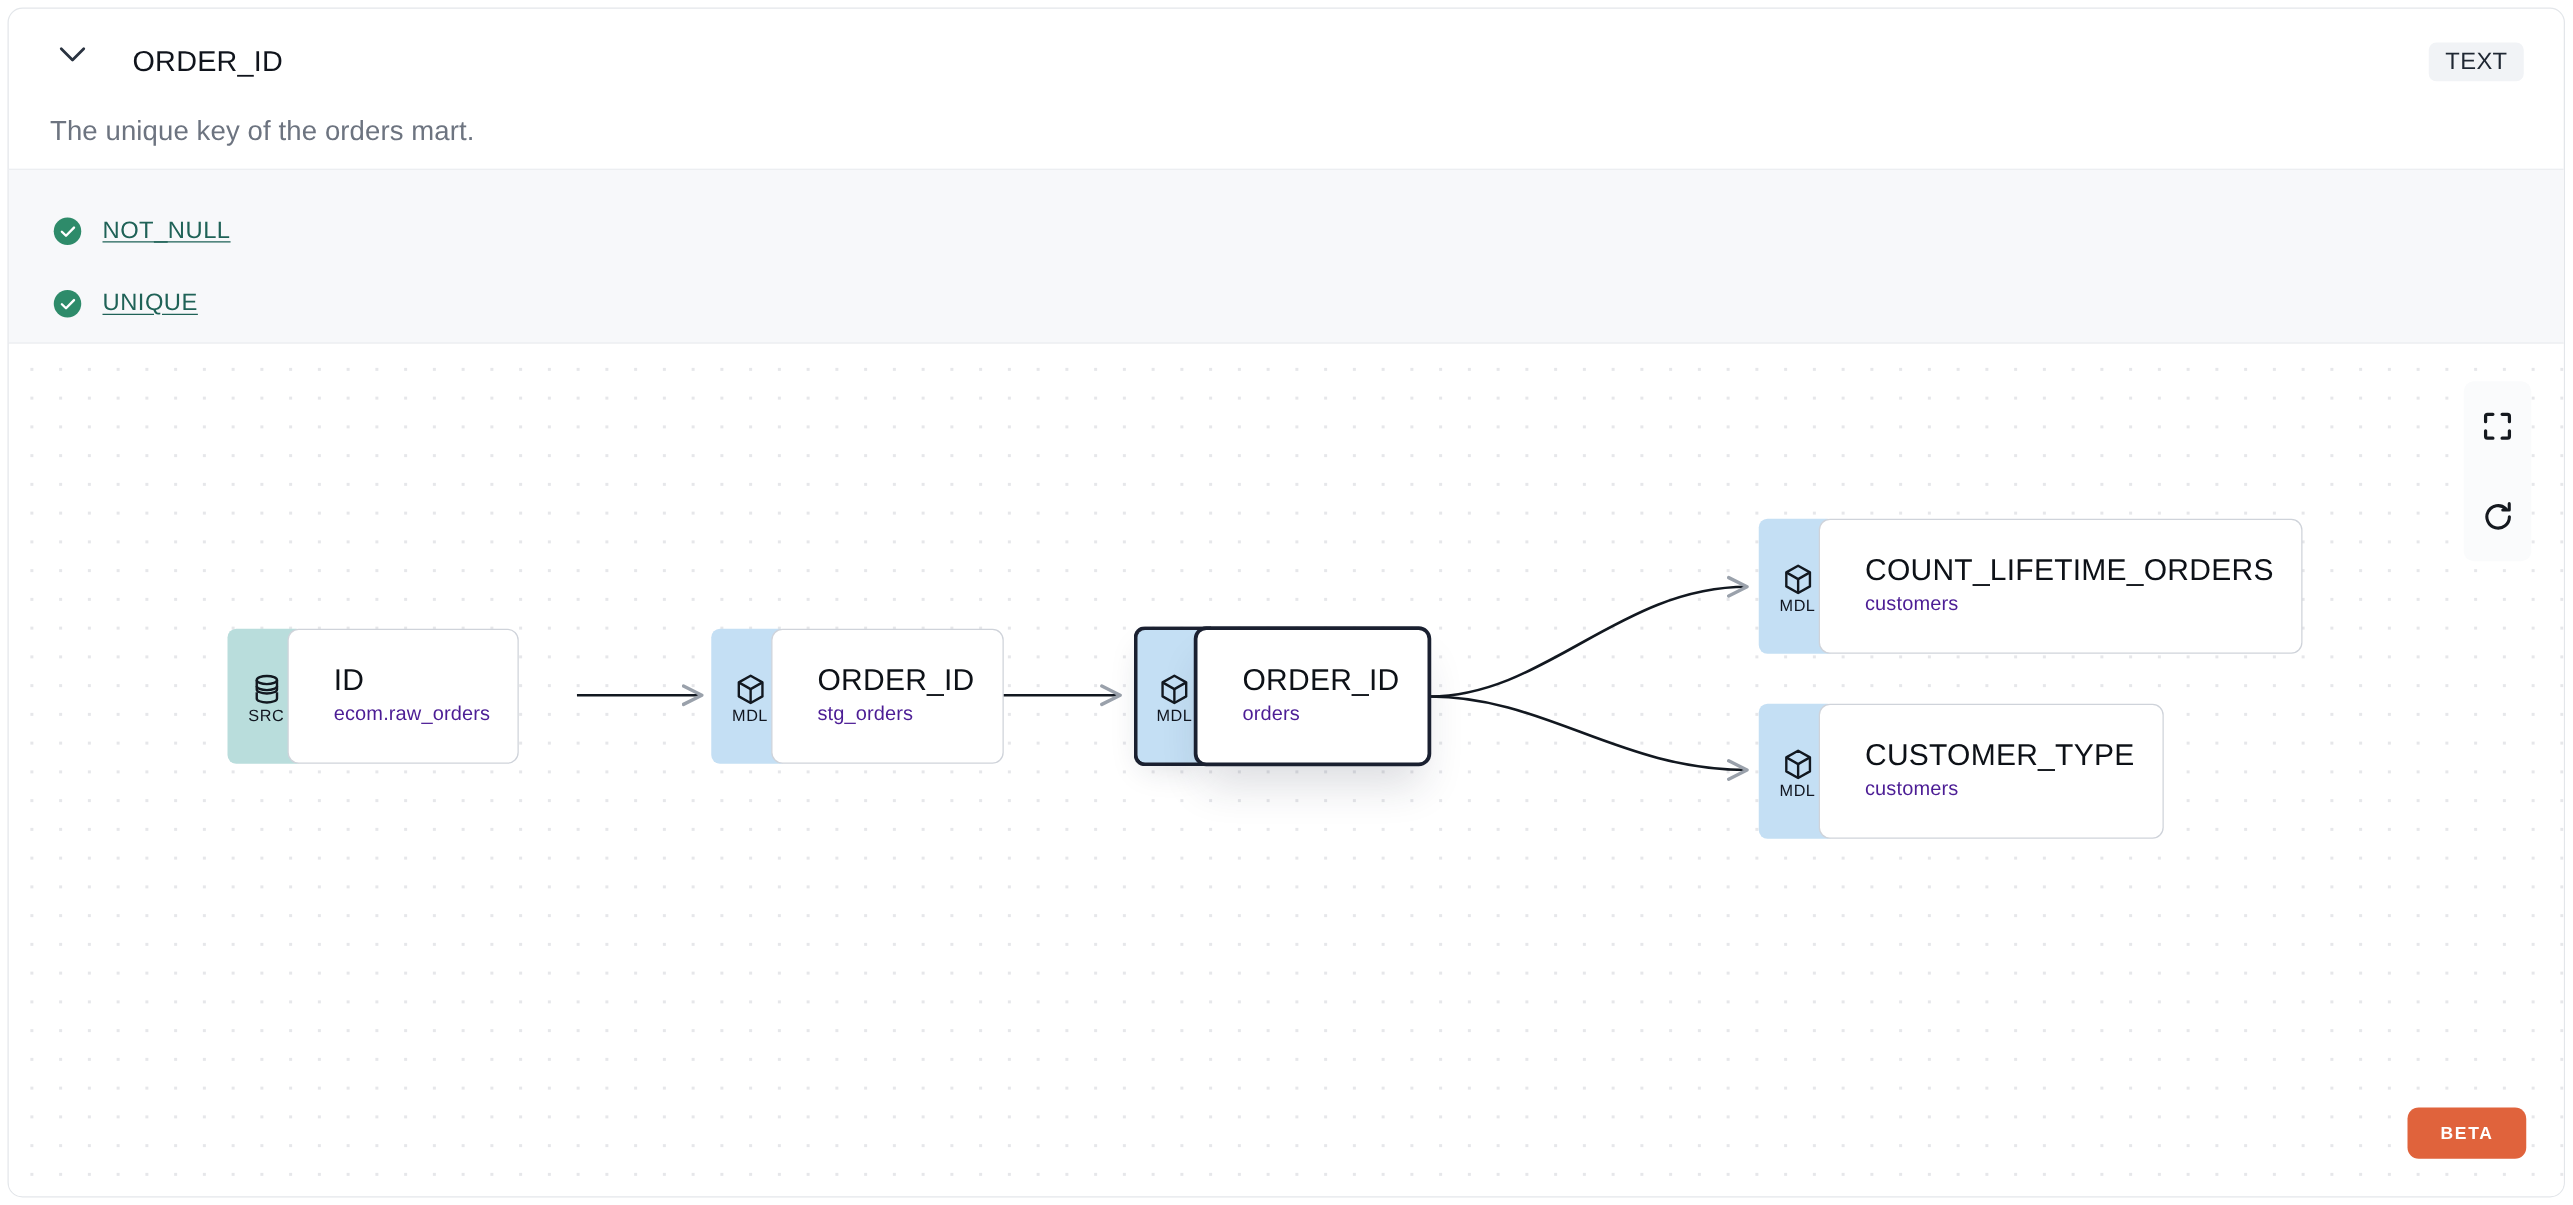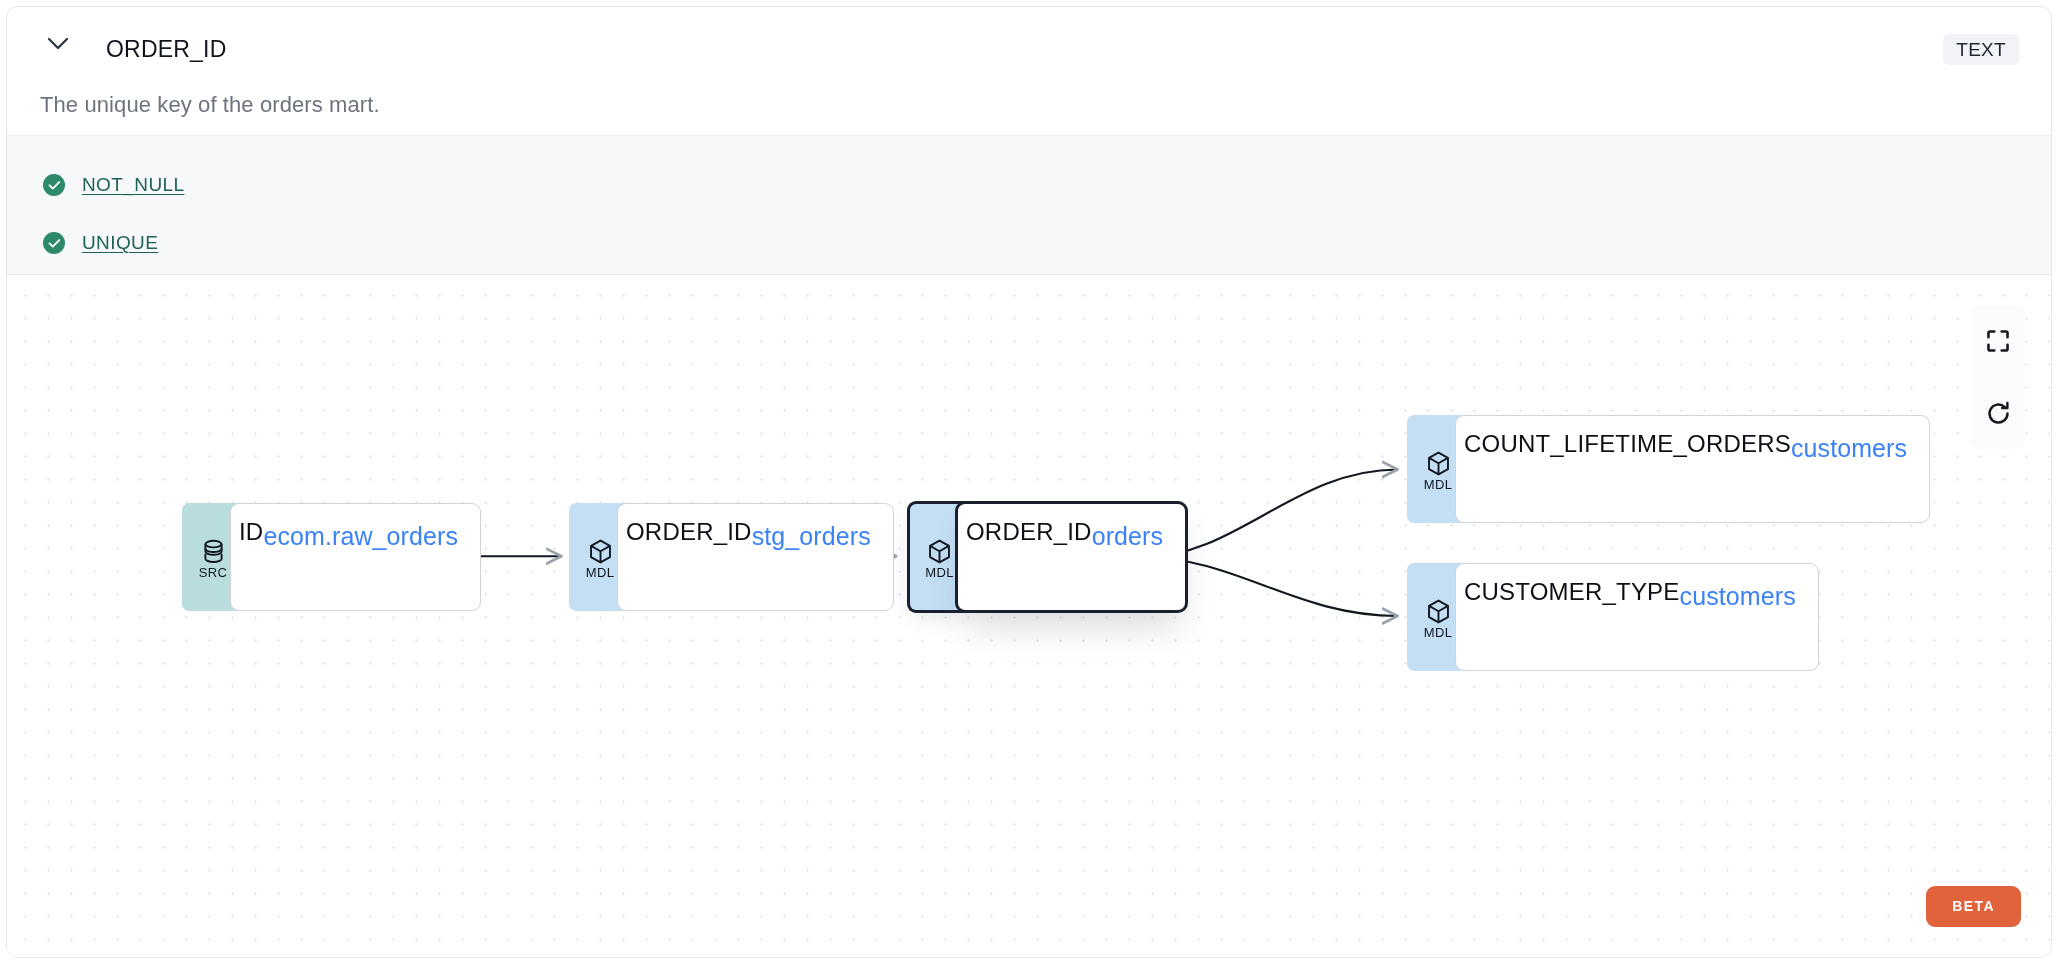--- a/index.html
+++ b/index.html
@@ -136,37 +136,37 @@
     font-size: 13px;
     color: #111620;
     letter-spacing: 0.4px;
     line-height: 1.1;
   }
   .node-body {
     background: #ffffff;
     border: 1px solid #cfd3da;
     border-radius: 9px;
     margin-left: -14px;
-    padding: 13px 22px 14px 8px;
-    display: flex;
-    flex-direction: row;
+    padding: 13px 22px 14px 36px;
+    display: flex;
+    flex-direction: column;
     justify-content: center;
     position: relative;
     z-index: 2;
     white-space: nowrap;
   }
   .node-name {
     font-size: 24px;
     color: #0d1117;
     letter-spacing: 0.2px;
     line-height: 1.22;
   }
   .node-sub {
-    font-size: 25px;
-    color: #3b82f6;
+    font-size: 16px;
+    color: #4c1d95;
     letter-spacing: 0.1px;
     line-height: 1.3;
     margin-top: 3px;
   }
 
   
   .node.selected .node-body {
     border: 3px solid #1a2030;
     border-radius: 10px;
     box-shadow: 0 22px 34px -8px rgba(30,40,60,0.16);

